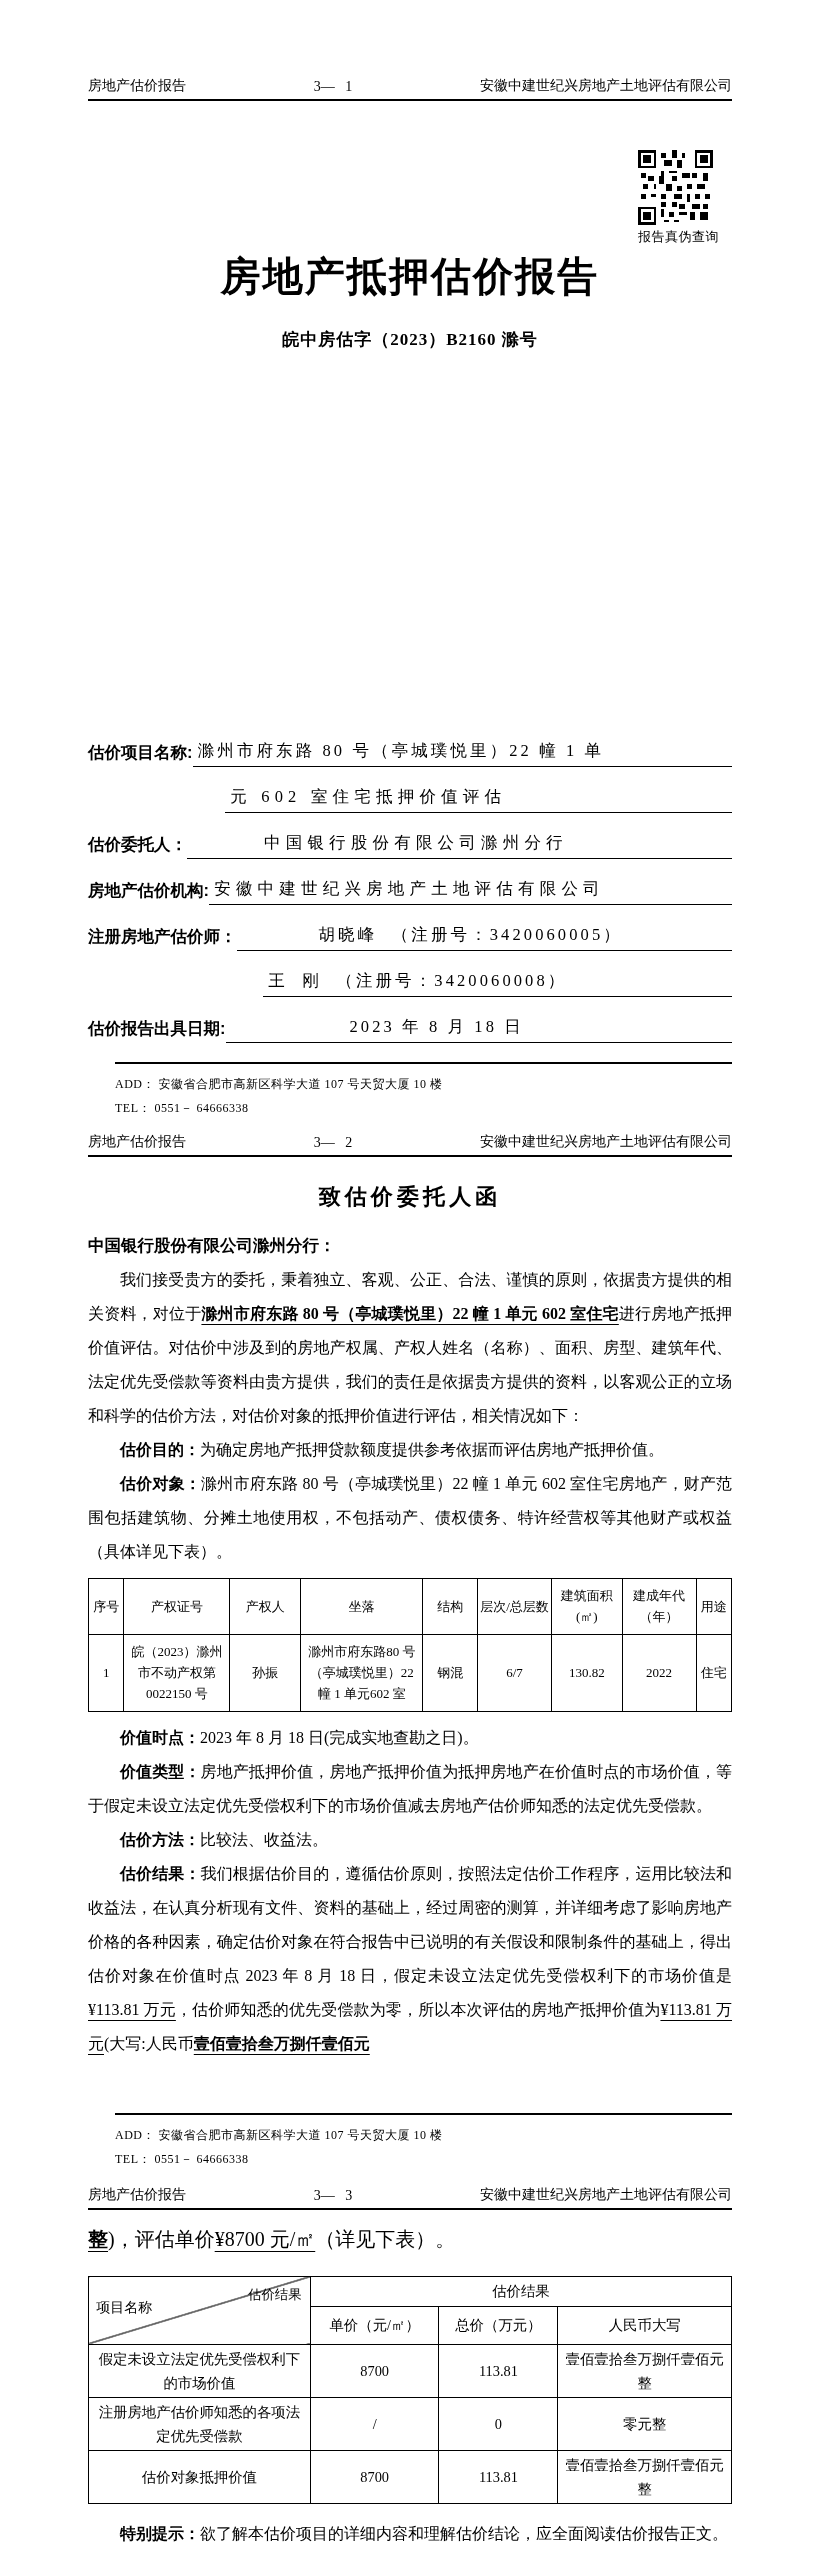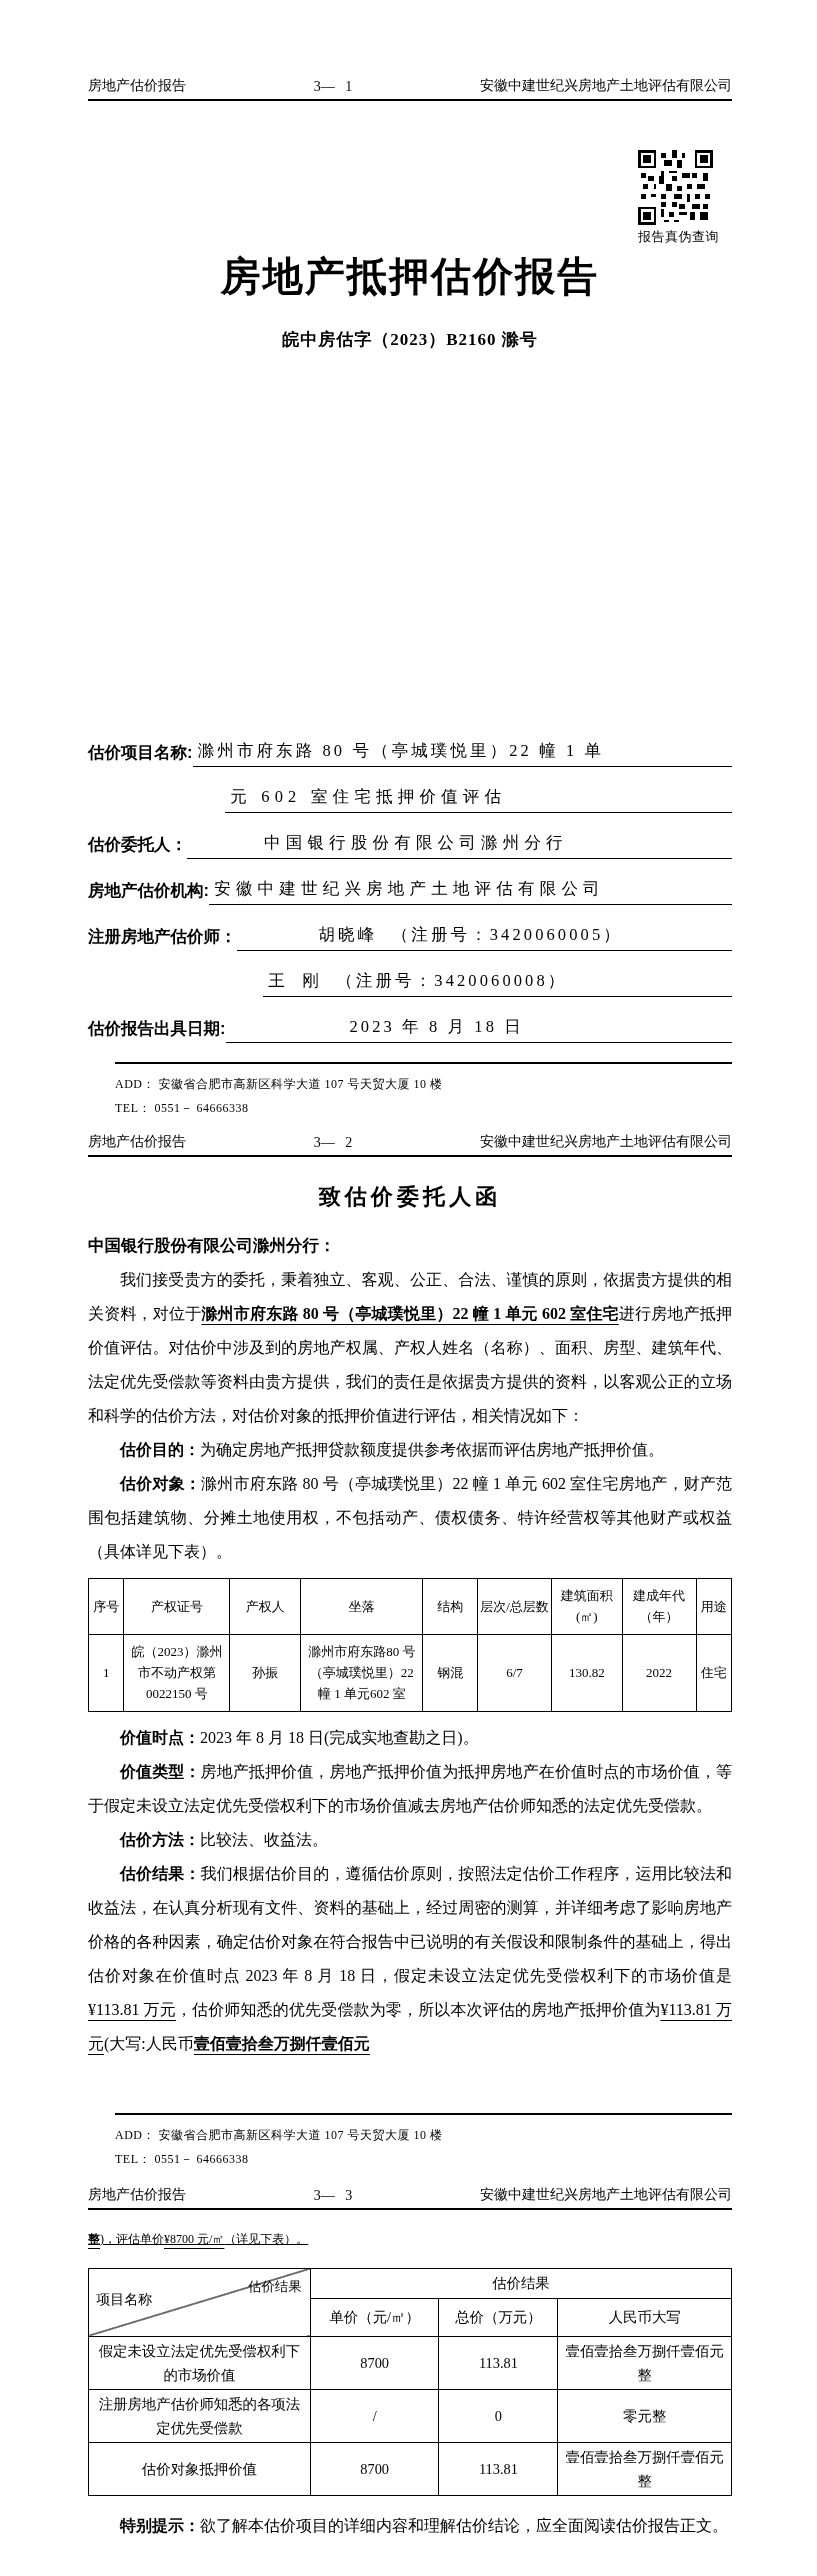--- a/index.html
+++ b/index.html
@@ -68,21 +68,21 @@
   .u{text-decoration:underline;text-underline-offset:4.6px;text-decoration-thickness:1px;}
   .bu{font-weight:bold;text-decoration:underline;text-underline-offset:4.6px;text-decoration-thickness:1px;}
 
   table{border-collapse:collapse;width:100%;}
   .tbl1{margin-top:9.3px;font-size:13px;text-align:center;border:1.5px solid #000;}
   .tbl1 th,.tbl1 td{border:1px solid #000;padding:3.1px 2.1px;font-weight:normal;line-height:20.6px;vertical-align:middle;}
   .tbl1 thead tr{height:56px;}
   .tbl1 tbody tr{height:77px;}
 
   
-  .cont-line{font-size:12px;line-height:34px;margin-top:11.3px;text-align:justify;text-decoration:underline;}
+  .cont-line{font-size:20px;line-height:34px;margin-top:11.3px;text-align:justify;}
   .tbl2{margin-top:8.2px;font-size:14.4px;text-align:center;border:1.5px solid #000;}
   .tbl2 th,.tbl2 td{border:1px solid #000;padding:2.1px 3.1px;font-weight:normal;line-height:24px;vertical-align:middle;}
   .tbl2 .hrow1{height:30px;}
   .tbl2 .hrow2{height:38px;margin-top:36px;}
   .tbl2 .drow{height:53px;}
   .corner-cell{
     position:relative;padding:0 !important;
     background-image:linear-gradient(to bottom right,
       transparent calc(50% - 0.8px), #000 calc(50% - 0.3px),
       #000 calc(50% + 0.3px), transparent calc(50% + 0.8px));

